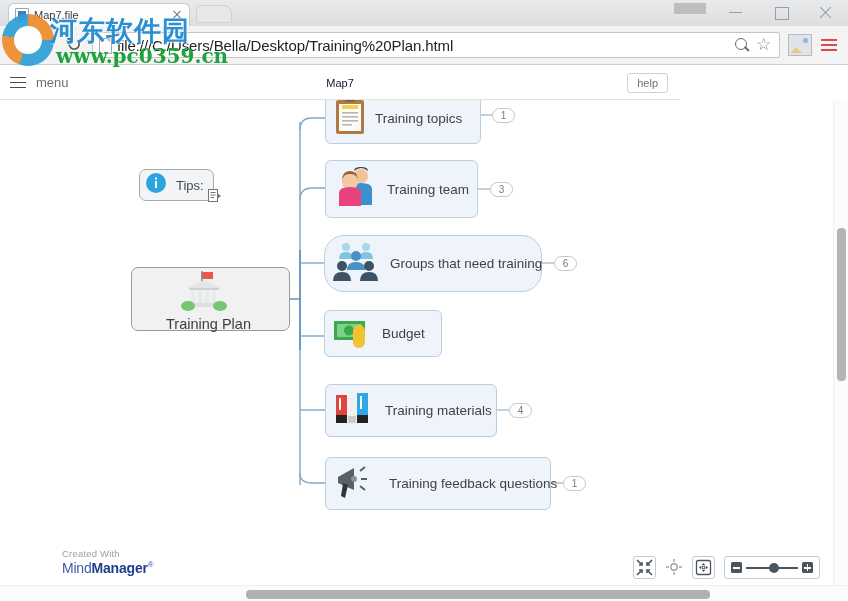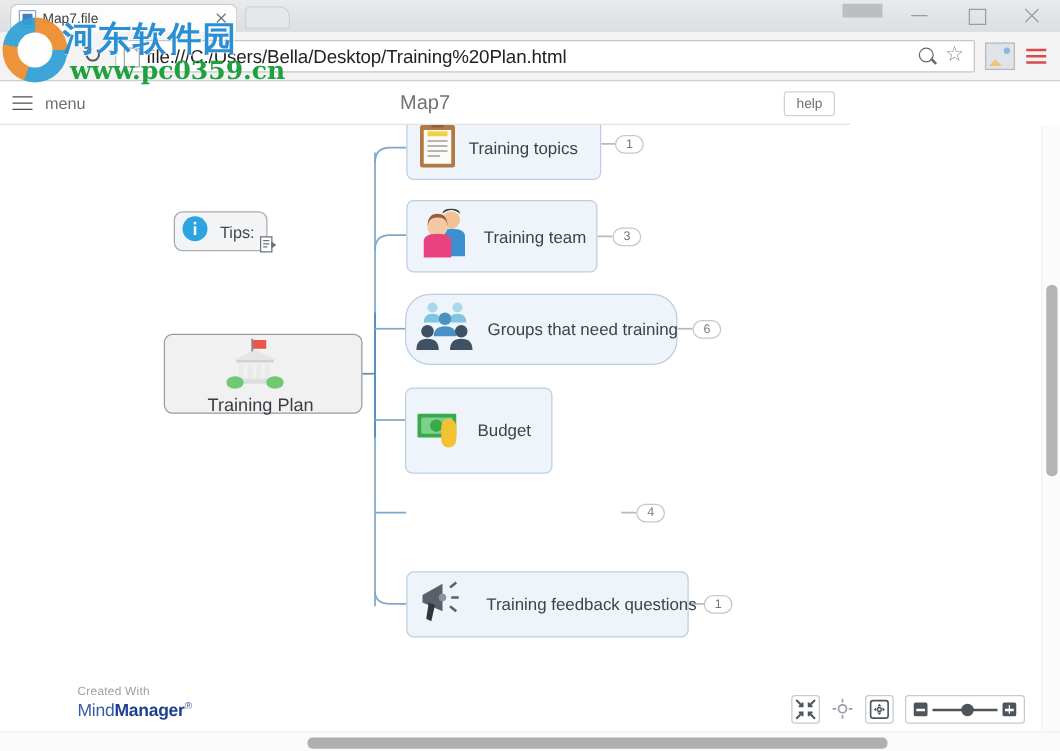--- a/index.html
+++ b/index.html
@@ -216,21 +216,21 @@
   .hamburger { width: 16px; height: 12px; position: relative; margin-right: 10px; }
   .hamburger span {
     position: absolute; left: 0; width: 16px; height: 1.6px; background: #4d4d4d;
   }
   .hamburger span:nth-child(1) { top: 0; }
   .hamburger span:nth-child(2) { top: 5px; }
   .hamburger span:nth-child(3) { top: 10px; }
   .menu-label { font-size: 13px; color: #6e7073; }
   .app-title {
     position: absolute; left: 0; right: 0; text-align: center;
-    font-size: 16px; color: #737373;
+    font-size: 11px; color: #0f172a;
   }
   .help-btn {
     position: absolute; right: 12px; top: 7px;
     padding: 3px 9px; font-size: 11px; color: #6e7073;
     border: 1px solid #cfd2d5; border-radius: 3px;
     background: #ffffff; cursor: pointer;
   }
 
   
   .canvas {
@@ -534,32 +534,47 @@
           <circle cx="9" cy="26" r="5" fill="#3e5264"></circle>
           <path d="M0 41 Q0 32 9 32 Q18 32 18 41 Z" fill="#3e5264"></path>
           <circle cx="36" cy="26" r="5" fill="#3e5264"></circle>
           <path d="M27 41 Q27 32 36 32 Q45 32 45 41 Z" fill="#3e5264"></path>
         </svg>
       </span>
       <span class="node-label">Groups that need training</span>
     </div>
     <span class="badge" style="left:554px; top:156px;">6</span>
 
-    <div class="node" style="left:324px; top:210px; width:118px; height:69px;">
+    <div class="node" style="left:324px; top:210px; width:118px; height:47px;">
       <span class="node-icon">
         <svg width="40" height="36" viewBox="0 0 40 36">
           <rect x="1" y="7" width="31" height="19" rx="1" fill="#3aa94a"></rect>
           <rect x="4" y="10" width="25" height="13" rx="1" fill="#7fd08c"></rect>
           <circle cx="16" cy="16.5" r="5" fill="#3aa94a"></circle>
           <rect x="20" y="11" width="12" height="23" rx="6" fill="#f2c231"></rect>
         </svg>
       </span>
       <span class="node-label">Budget</span>
     </div>
 
+    <div class="node" style="left:325px; top:284px; width:172px; height:53px;">
+      <span class="node-icon">
+        <svg width="42" height="40" viewBox="0 0 42 40">
+          <rect x="2" y="6" width="11" height="28" fill="#e0453c"></rect>
+          <rect x="2" y="26" width="11" height="8" fill="#222222"></rect>
+          <rect x="5" y="9" width="2" height="12" fill="#ffffff"></rect>
+          <rect x="14" y="8" width="8" height="26" fill="#f0f0f0"></rect>
+          <rect x="14" y="27" width="8" height="7" fill="#cccccc"></rect>
+          <rect x="23" y="4" width="11" height="30" fill="#2fa7e8"></rect>
+          <rect x="23" y="26" width="11" height="8" fill="#222222"></rect>
+          <rect x="26" y="7" width="2" height="13" fill="#ffffff"></rect>
+        </svg>
+      </span>
+      <span class="node-label">Training materials</span>
+    </div>
     <span class="badge" style="left:509px; top:303px;">4</span>
 
     <div class="node" style="left:325px; top:357px; width:226px; height:53px;">
       <span class="node-icon">
         <svg width="46" height="38" viewBox="0 0 46 38">
           <path d="M4 14 L20 5 L20 27 L4 20 Z" fill="#58606a"></path>
           <path d="M9 20 L14 22 L11 35 L7 33 Z" fill="#2f3640"></path>
           <circle cx="20" cy="16" r="3" fill="#8b939c"></circle>
           <path d="M26 8 L31 4" stroke="#58606a" stroke-width="2" fill="none"></path>
           <path d="M27 16 L33 16" stroke="#58606a" stroke-width="2" fill="none"></path>

